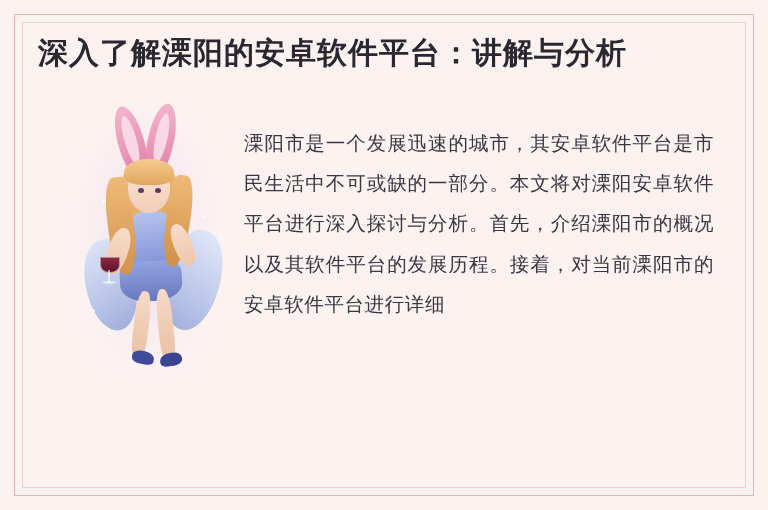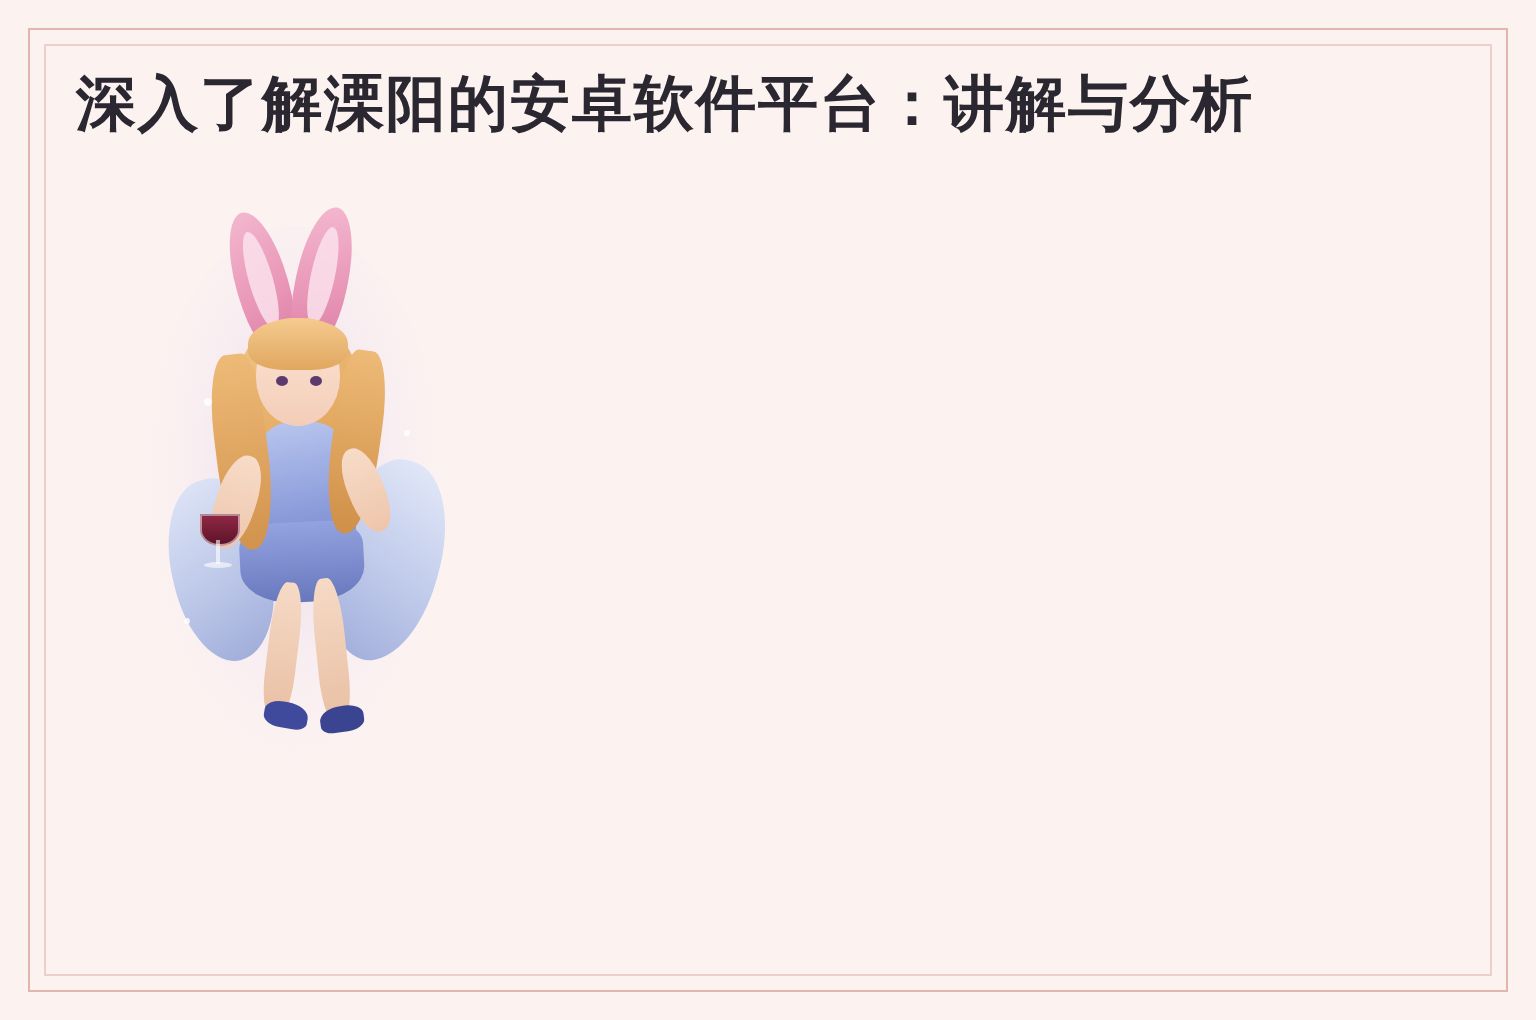--- a/index.html
+++ b/index.html
@@ -290,15 +290,16 @@
         <div class="ill-layer leg-l"></div>
         <div class="ill-layer leg-r"></div>
         <div class="ill-layer shoe-l"></div>
         <div class="ill-layer shoe-r"></div>
 
         <div class="ill-layer sparkle" style="left:40px;top:96px;width:4px;height:4px;"></div>
         <div class="ill-layer sparkle" style="left:140px;top:112px;width:3px;height:3px;"></div>
         <div class="ill-layer sparkle" style="left:30px;top:206px;width:3px;height:3px;"></div>
       </div>
 
+      <p class="article-text">溧阳市是一个发展迅速的城市，其安卓软件平台是市民生活中不可或缺的一部分。本文将对溧阳安卓软件平台进行深入探讨与分析。首先，介绍溧阳市的概况以及其软件平台的发展历程。接着，对当前溧阳市的安卓软件平台进行详细</p>
     </div>
   </div>
 </div>
 
 </body></html>

